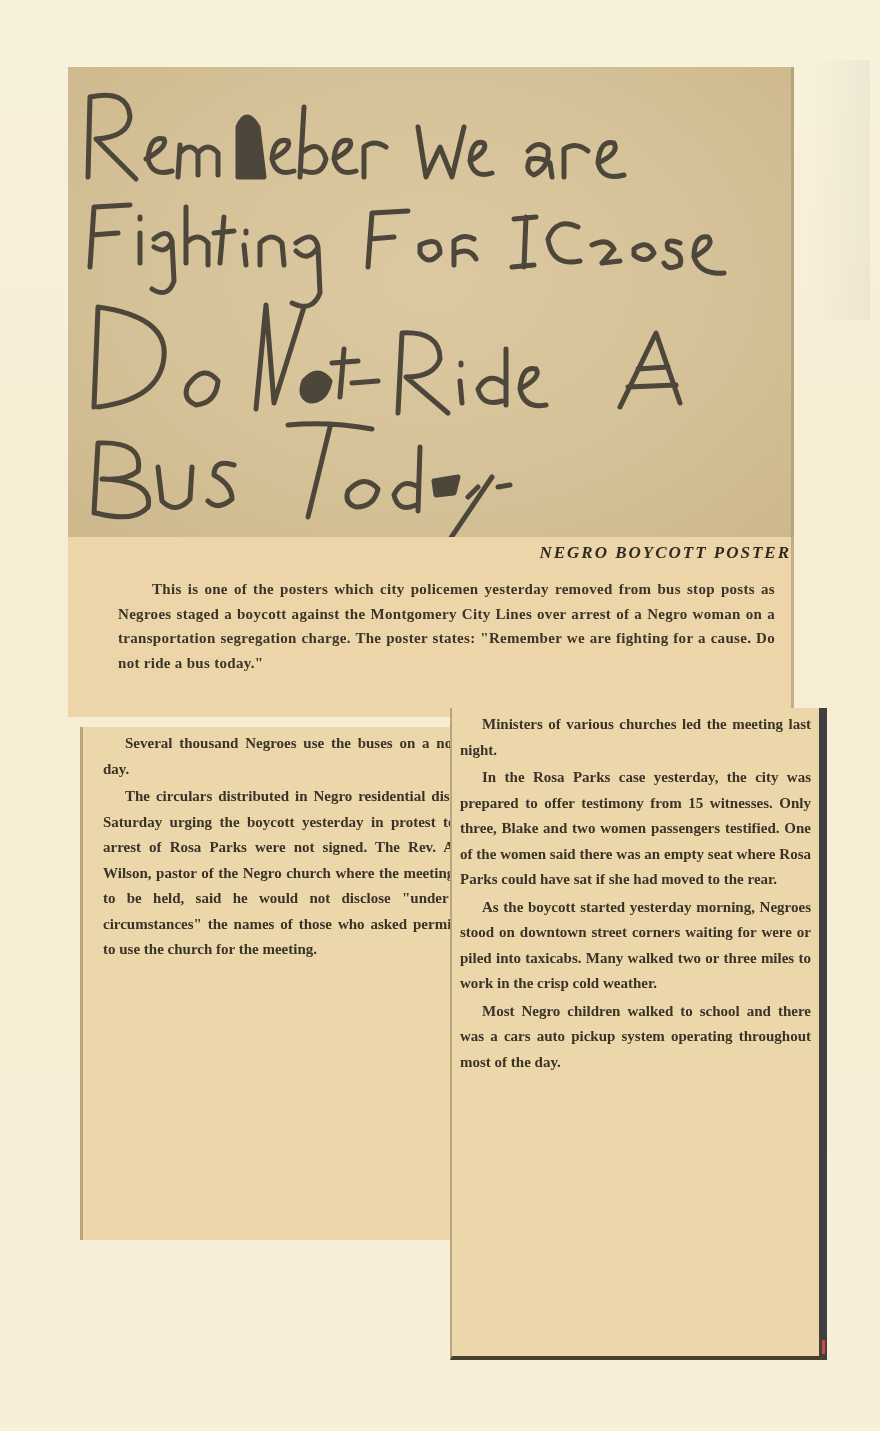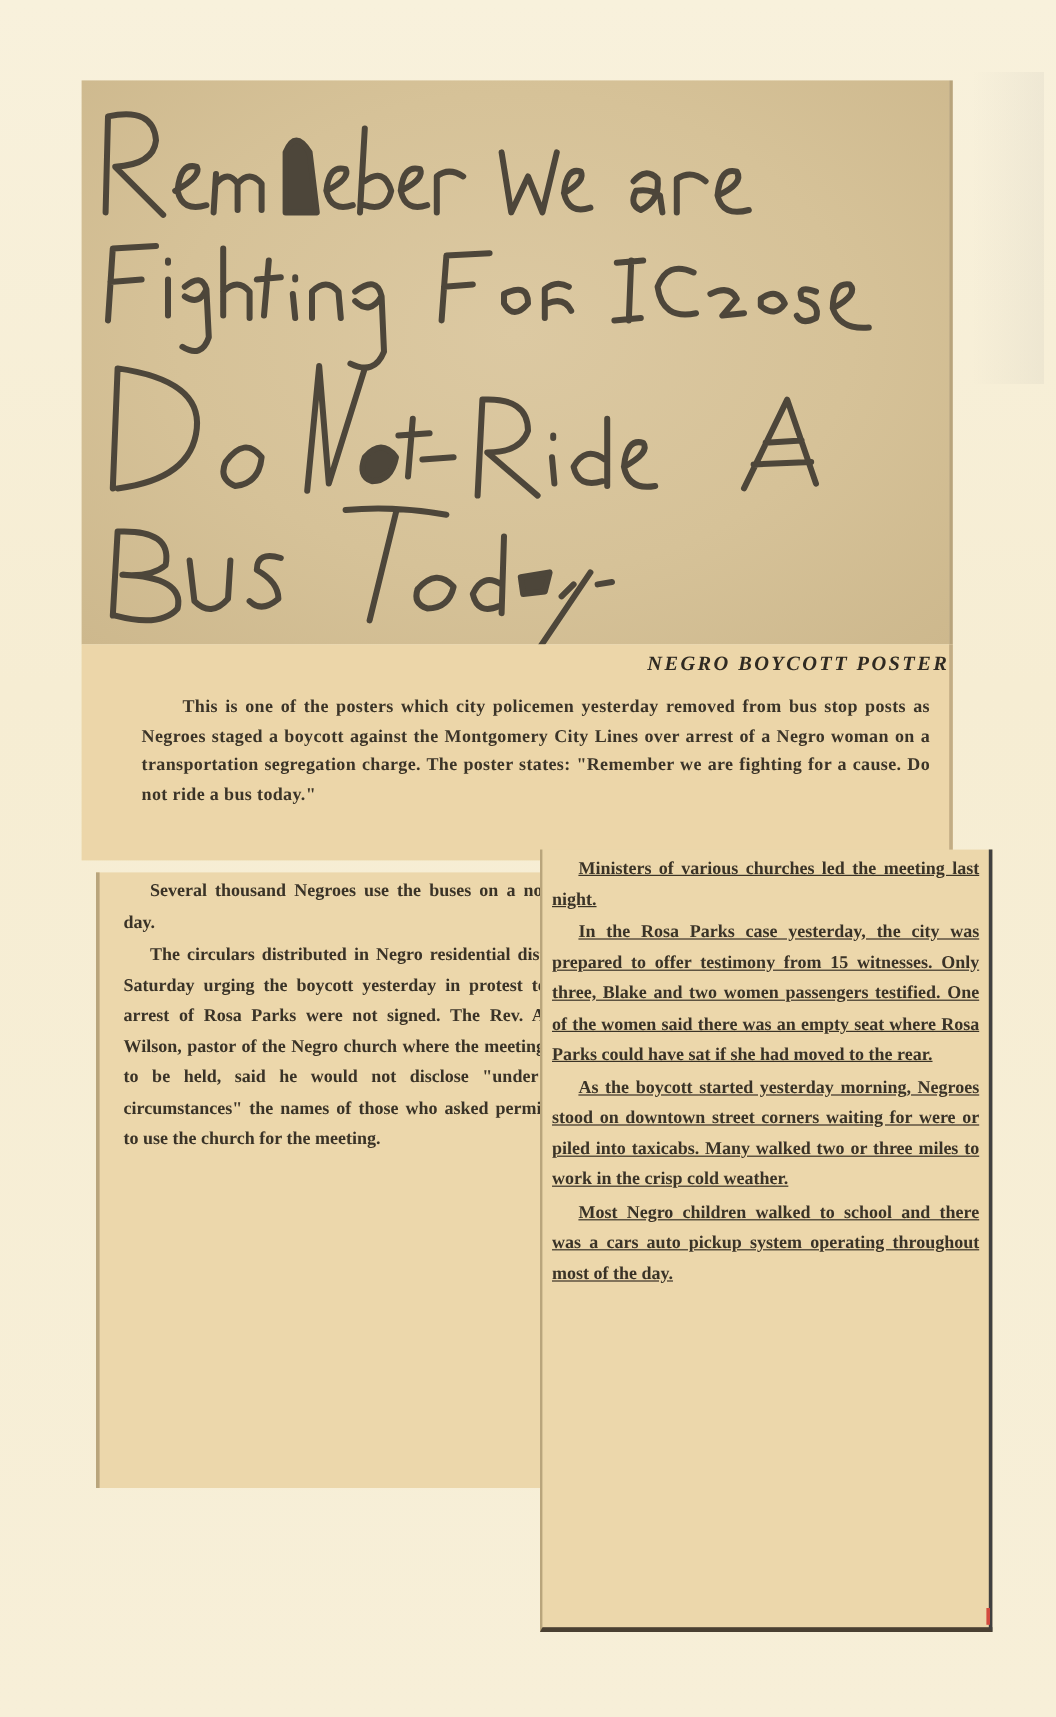--- a/index.html
+++ b/index.html
@@ -40,24 +40,23 @@
     position:absolute; background:#ecd7ab; box-sizing:border-box;
     font-size:15px; line-height:25.5px; color:#3a3327; font-weight:bold;
   }
   .col-left {
     left:80px; top:727px; width:412px; height:513px;
     border-left:3px solid #b9a57c; border-right:3px solid #9f8c68;
     padding:4px 6px 0 20px;
   }
   .col-right {
     left:450px; top:708px; width:377px; height:652px;
-    border-left:2px solid #b9a57c; border-right:3px solid #404040;
+    border-left:2px solid #b9a57c; border-right:8px solid #404040;
     border-bottom:4px solid #4a4032;
     padding:4px 8px 13px 8px;
-    text-decoration:underline;
   }
   .para { text-align:justify; text-indent:22px; margin:0 0 2px 0; }
   .red-mark { position:absolute; left:822px; top:1340px; width:3px; height:14px; background:#d24a3e; }
   .faint { position:absolute; right:10px; top:60px; width:60px; height:260px;
     background:linear-gradient(90deg,rgba(220,215,200,0) 0%,rgba(210,205,190,0.25) 100%); }
 </style>
 </head>
 <body>
 
 <div class="page">

